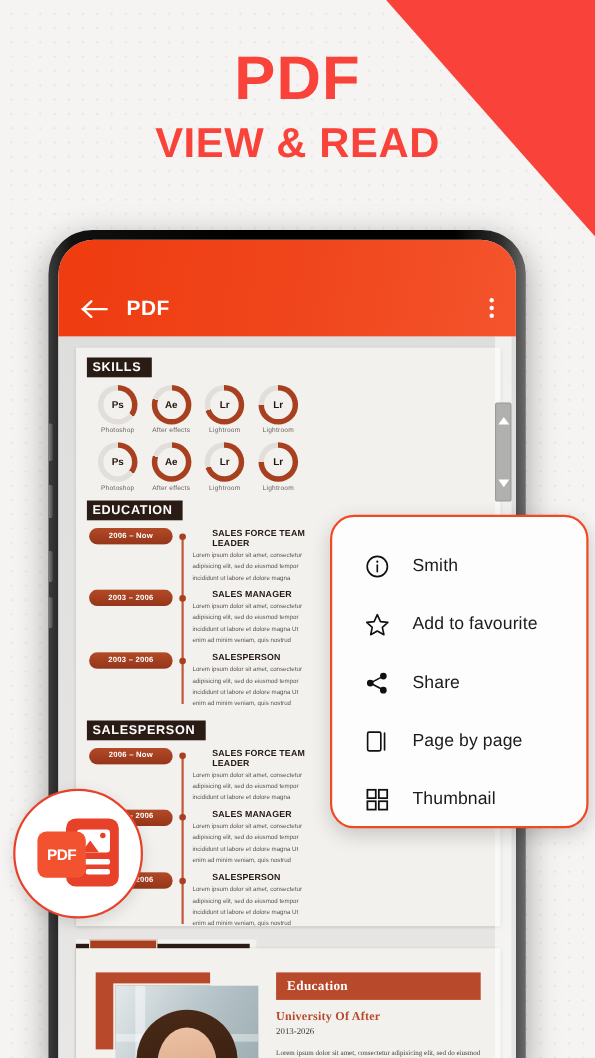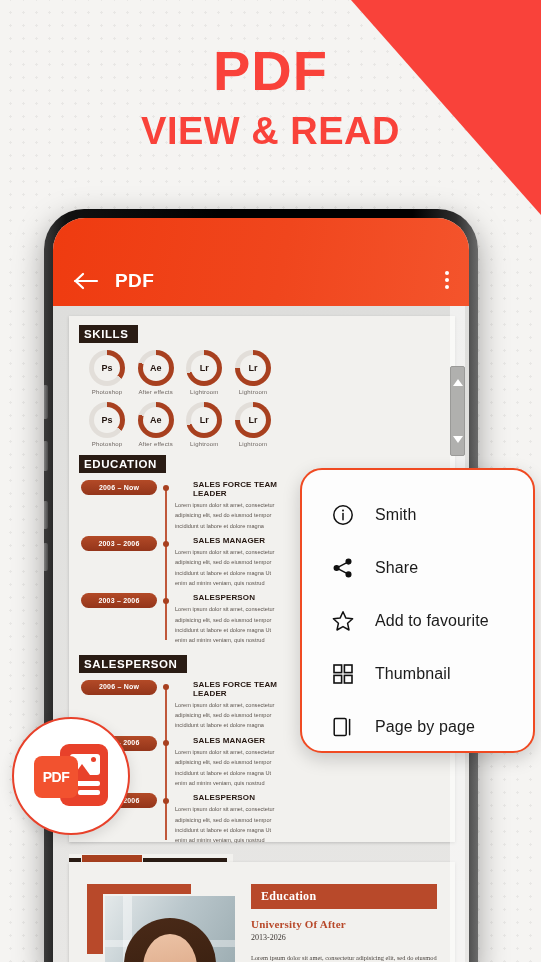--- a/index.html
+++ b/index.html
@@ -501,59 +501,59 @@
         <circle cx="12" cy="12" r="9.2"></circle>
         <circle cx="12" cy="7.6" r="1" fill="#111" stroke="none"></circle>
         <path d="M12 10.6 V16.8" stroke-linecap="round"></path>
       </svg>
     </span>
     <span class="menu-label">Smith</span>
   </div>
 
   <div class="menu-item">
     <span class="menu-ic">
+      <svg viewBox="0 0 24 24" width="24" height="24" fill="none" stroke="#111" stroke-width="1.5" stroke-linejoin="round">
+        <path d="M12 2.8 L14.9 9.1 L21.6 9.8 L16.6 14.3 L18 21 L12 17.6 L6 21 L7.4 14.3 L2.4 9.8 L9.1 9.1 Z"></path>
+      </svg>
+    </span>
+    <span class="menu-label">Add to favourite</span>
+  </div>
+
+  <div class="menu-item">
+    <span class="menu-ic">
       <svg viewBox="0 0 24 24" width="24" height="24" fill="none" stroke="#111" stroke-width="1.5">
         <circle cx="17.5" cy="5.6" r="2.3" fill="#111"></circle>
         <circle cx="5.6" cy="12" r="2.3" fill="#111"></circle>
         <circle cx="17.5" cy="18.4" r="2.3" fill="#111"></circle>
         <path d="M15.4 6.8 L7.7 10.9 M7.7 13.1 L15.4 17.2"></path>
       </svg>
     </span>
     <span class="menu-label">Share</span>
   </div>
 
   <div class="menu-item">
     <span class="menu-ic">
-      <svg viewBox="0 0 24 24" width="24" height="24" fill="none" stroke="#111" stroke-width="1.5" stroke-linejoin="round">
-        <path d="M12 2.8 L14.9 9.1 L21.6 9.8 L16.6 14.3 L18 21 L12 17.6 L6 21 L7.4 14.3 L2.4 9.8 L9.1 9.1 Z"></path>
+      <svg viewBox="0 0 24 24" width="24" height="24" fill="none" stroke="#111" stroke-width="1.5">
+        <rect x="3.2" y="3.6" width="12" height="17" rx="1.4"></rect>
+        <path d="M18.6 4.4 V19.8" stroke-linecap="round"></path>
       </svg>
     </span>
-    <span class="menu-label">Add to favourite</span>
+    <span class="menu-label">Page by page</span>
   </div>
 
   <div class="menu-item">
     <span class="menu-ic">
       <svg viewBox="0 0 24 24" width="24" height="24" fill="none" stroke="#111" stroke-width="1.6">
         <rect x="3" y="3" width="7.6" height="7.6"></rect>
         <rect x="13.4" y="3" width="7.6" height="7.6"></rect>
         <rect x="3" y="13.4" width="7.6" height="7.6"></rect>
         <rect x="13.4" y="13.4" width="7.6" height="7.6"></rect>
       </svg>
     </span>
     <span class="menu-label">Thumbnail</span>
-  </div>
-
-  <div class="menu-item">
-    <span class="menu-ic">
-      <svg viewBox="0 0 24 24" width="24" height="24" fill="none" stroke="#111" stroke-width="1.5">
-        <rect x="3.2" y="3.6" width="12" height="17" rx="1.4"></rect>
-        <path d="M18.6 4.4 V19.8" stroke-linecap="round"></path>
-      </svg>
-    </span>
-    <span class="menu-label">Page by page</span>
   </div>
 </div>
 
 <div id="app-badge">
   <div id="badge-inner">
     <div id="badge-doc-back"></div>
     <div id="badge-img">
       <span class="mtn"></span>
       <span class="sun"></span>
     </div>

